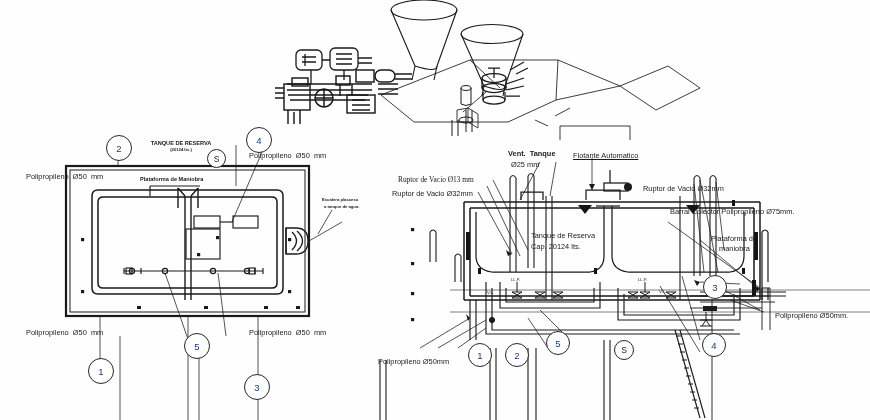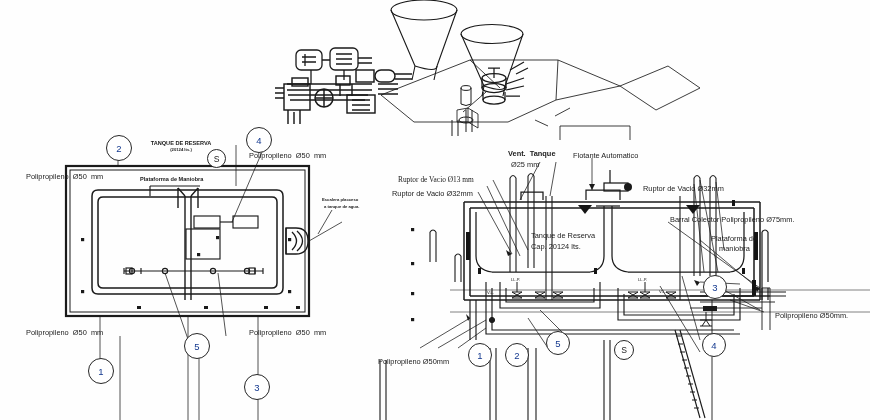--- a/index.html
+++ b/index.html
@@ -341,25 +341,25 @@
   <div class="bub" style="left:184px;top:333px;width:24px;height:24px;">5</div>
   <div class="bub" style="left:88px;top:358px;width:24px;height:24px;">1</div>
   <div class="bub" style="left:244px;top:374px;width:24px;height:24px;">3</div>
 
   <div class="lbl sm" style="left:398px;top:176px;font-family:Liberation Serif, serif;">Ruptor de Vacio Ø13 mm</div>
   <div class="lbl sm" style="left:392px;top:190px;">Ruptor de Vacio Ø32mm</div>
 
   <div class="lbl sm" style="left:508px;top:150px;font-weight:bold;">Vent.  Tanque</div>
   <div class="lbl sm" style="left:511px;top:161px;text-align:right;">Ø25 mm</div>
 
-  <div class="lbl sm" style="left:573px;top:152px;">Flotante Automatico</div>
+  <div class="lbl sm" style="left:573px;top:152px;text-decoration:underline;">Flotante Automatico</div>
 
   <div class="lbl sm" style="left:643px;top:185px;">Ruptor de Vacio Ø32mm</div>
 
-  <div class="lbl sm" style="left:670px;top:216px;">Barral Colector Polipropileno Ø75mm.</div>
+  <div class="lbl sm" style="left:670px;top:208px;">Barral Colector Polipropileno Ø75mm.</div>
 
   <div class="lbl sm" style="left:711px;top:235px;">Plataforma de</div>
   <div class="lbl sm" style="left:719px;top:245px;">maniobra</div>
 
   <div class="lbl sm" style="left:531px;top:232px;">Tanque de Reserva</div>
   <div class="lbl sm" style="left:531px;top:243px;">Cap. 20124 lts.</div>
 
   <div class="lbl sm" style="left:378px;top:343px;margin-top:15px;">Polipropileno Ø50mm</div>
   <div class="lbl sm" style="left:775px;top:312px;">Polipropileno Ø50mm.</div>
 

